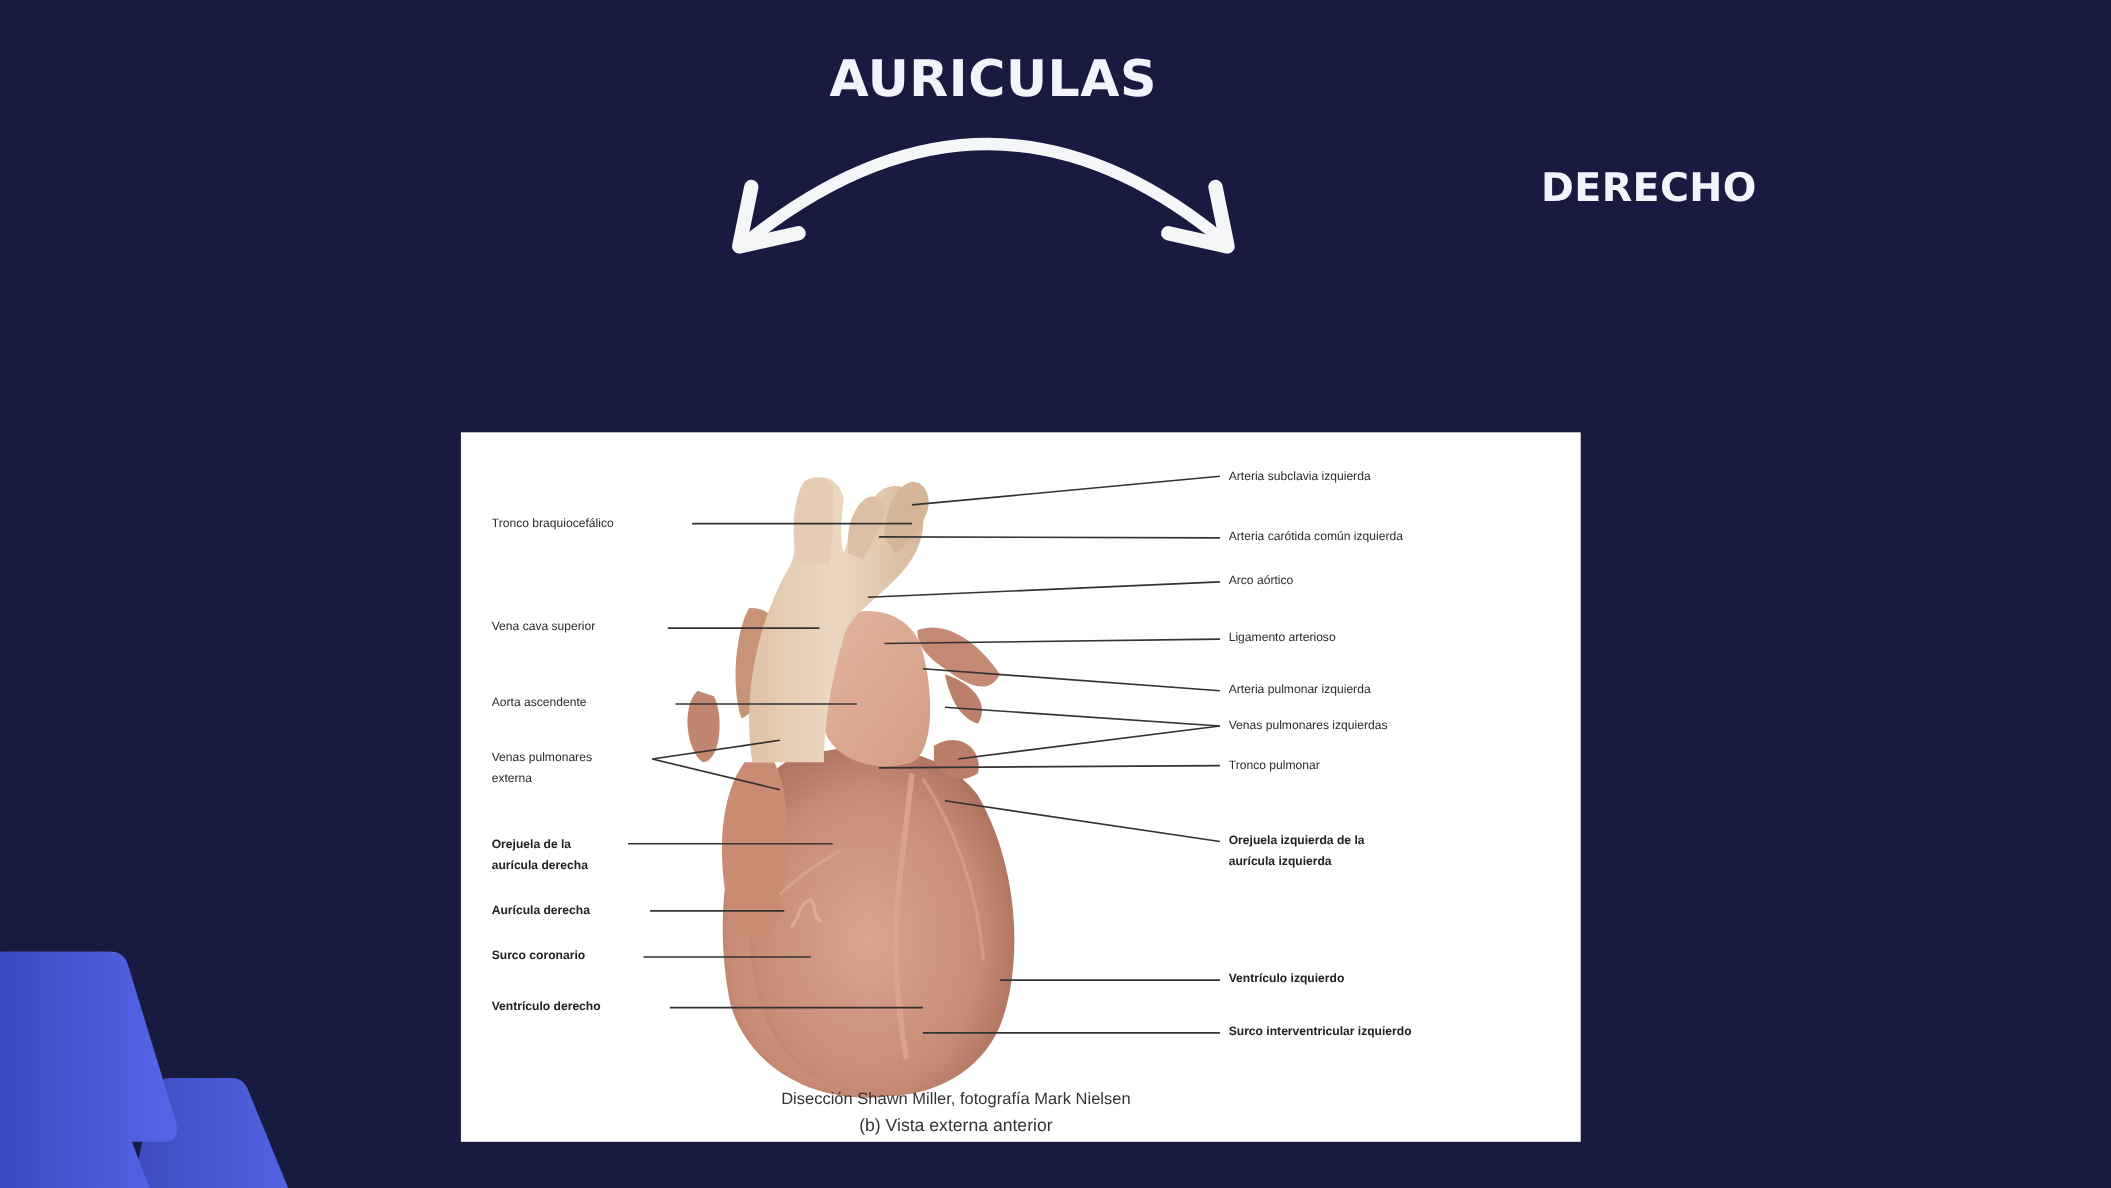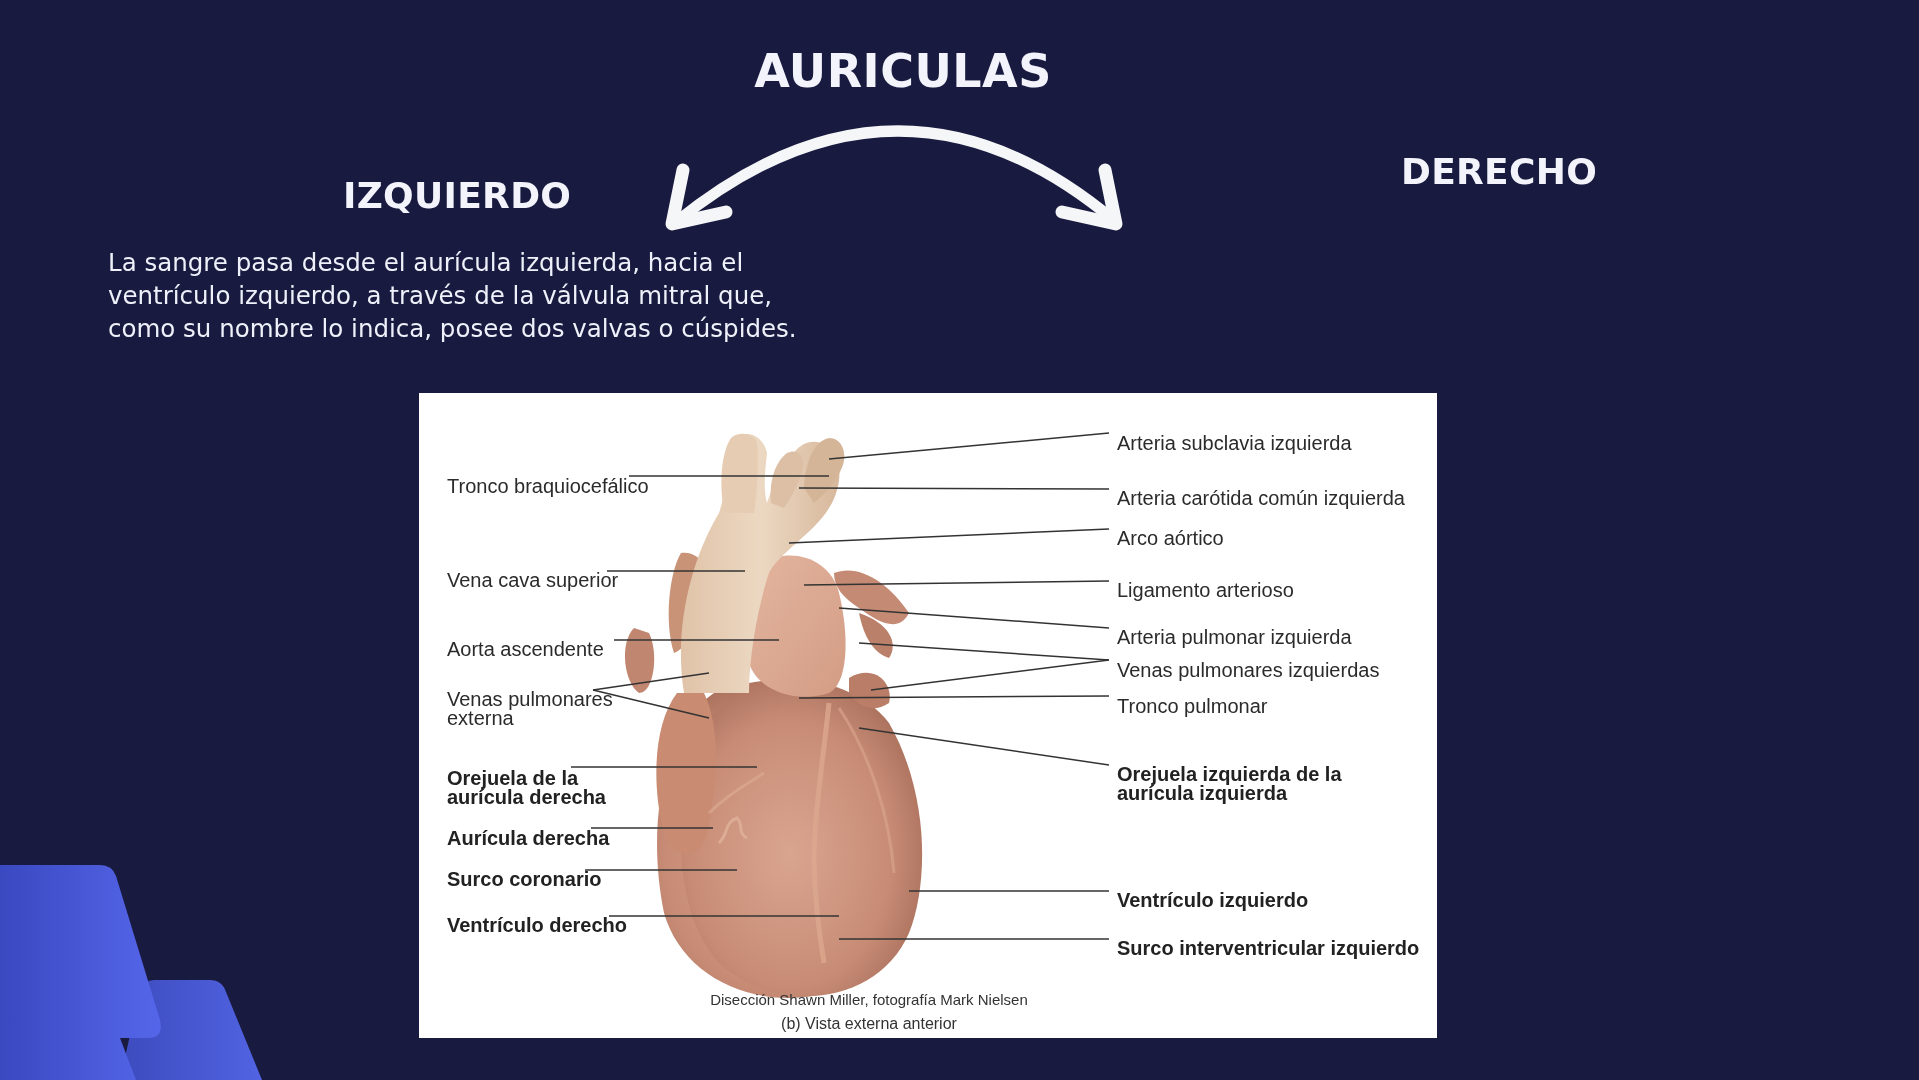--- a/index.html
+++ b/index.html
@@ -59,25 +59,24 @@
     width: 1018px; height: 645px;
     background: #ffffff;
   }
   .heart-svg {
     position: absolute; left: 0; top: 0;
     width: 1018px; height: 645px;
   }
   .lbl {
     position: absolute;
     font-family: "Liberation Sans", sans-serif;
-    font-size: 20px;
+    font-size: 11px;
     color: #2b2b2b;
     line-height: 19px;
     white-space: pre-line;
-    margin-top: 10px;
   }
   .lbl.bold { font-weight: bold; color: #222; }
   .caption {
     position: absolute;
     font-family: "Liberation Sans", sans-serif;
     font-size: 15px;
     color: #333;
     text-align: center;
   }
   .deco {
@@ -92,24 +91,20 @@
 <div class="slide">
 
   <div class="title">AURICULAS</div>
 
   <svg class="arrow-svg" viewBox="650 95 490 150">
     <path d="M 676 222 Q 900 40 1116 222" fill="none" stroke="#f5f6f8" stroke-width="11" stroke-linecap="round"></path>
     <path d="M 683 170 L 672 224 L 726 212" fill="none" stroke="#f5f6f8" stroke-width="13" stroke-linecap="round" stroke-linejoin="round"></path>
     <path d="M 1105 170 L 1116 224 L 1062 212" fill="none" stroke="#f5f6f8" stroke-width="13" stroke-linecap="round" stroke-linejoin="round"></path>
   </svg>
 
-  <div class="heading left">IZQUIERDO</div>
-  <div class="body-text left">La sangre pasa desde el aurícula izquierda, hacia el
-ventrículo izquierdo, a través de la válvula mitral que,
-como su nombre lo indica, posee dos valvas o cúspides.</div>
 
   <div class="heading right">DERECHO</div>
 
   <div class="figure">
     <svg class="heart-svg" viewBox="0 0 1018 645">
       <defs>
         <radialGradient id="heartGrad" cx="0.45" cy="0.55" r="0.6">
           <stop offset="0" stop-color="#d9a58f"></stop>
           <stop offset="0.7" stop-color="#c88c76"></stop>
           <stop offset="1" stop-color="#a9705c"></stop>

